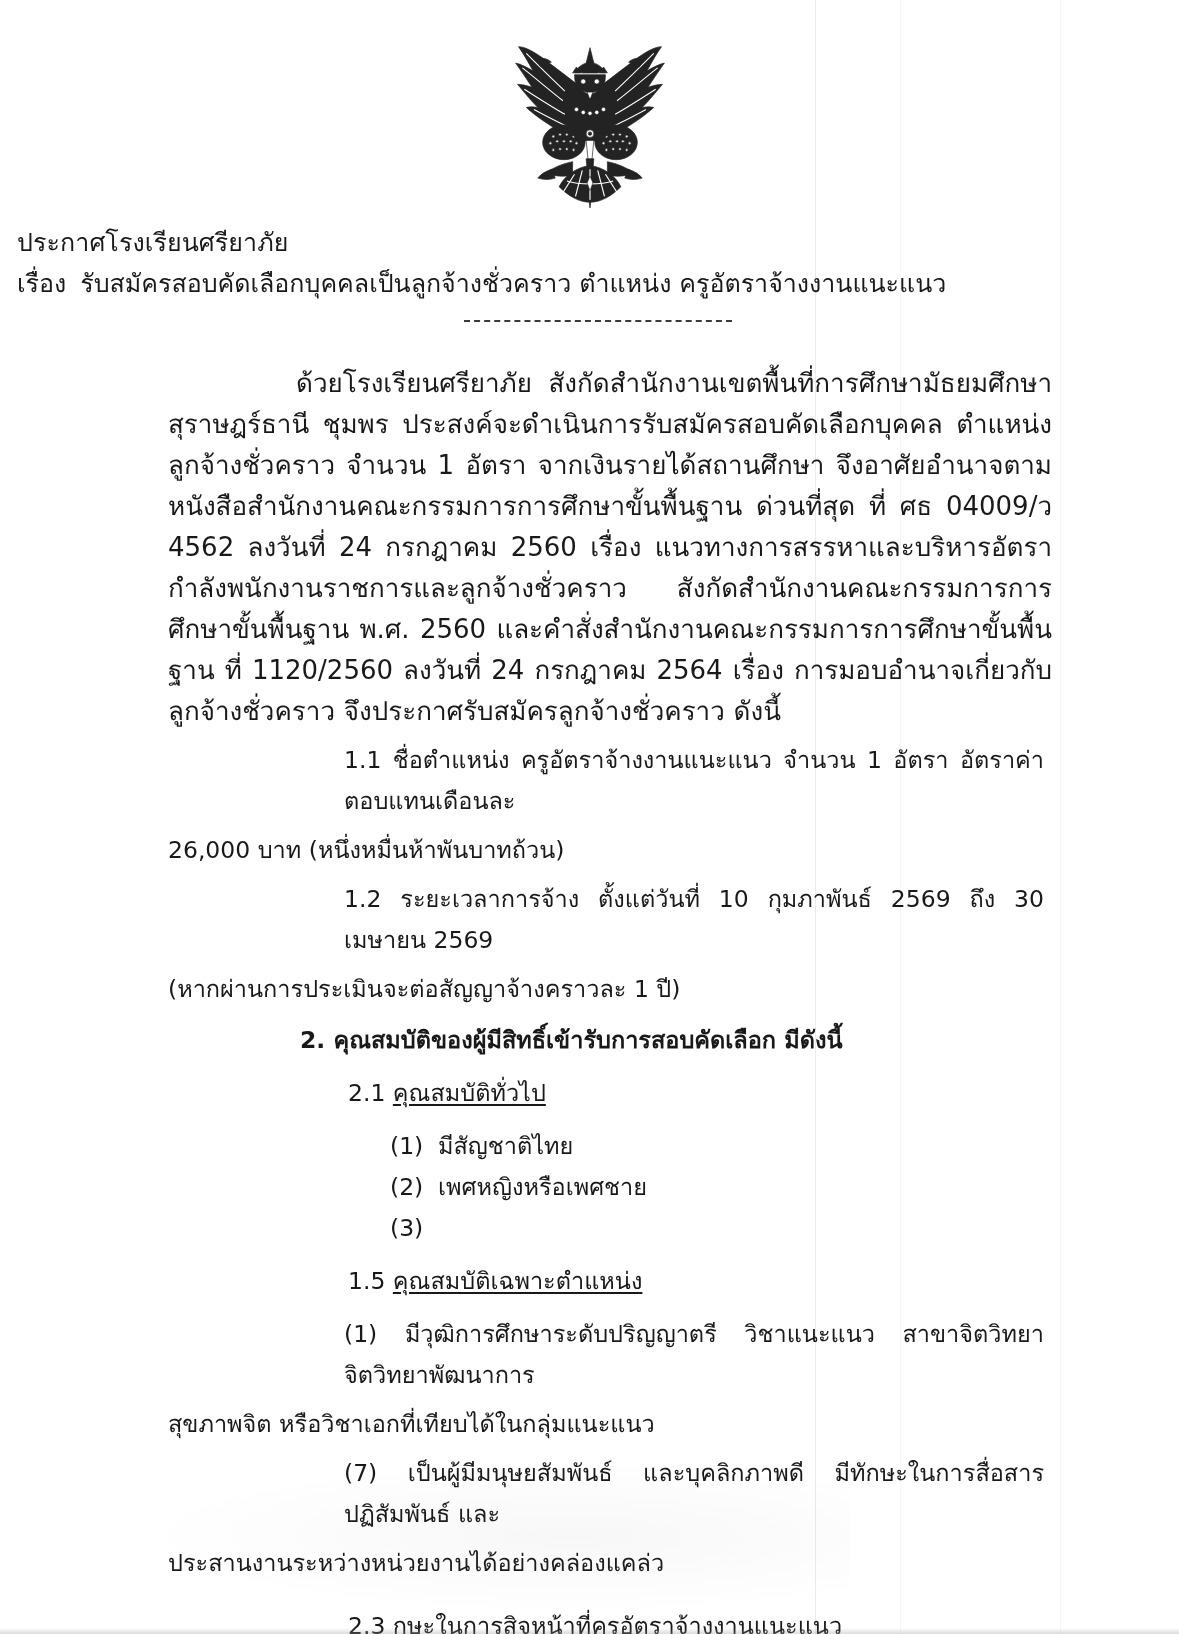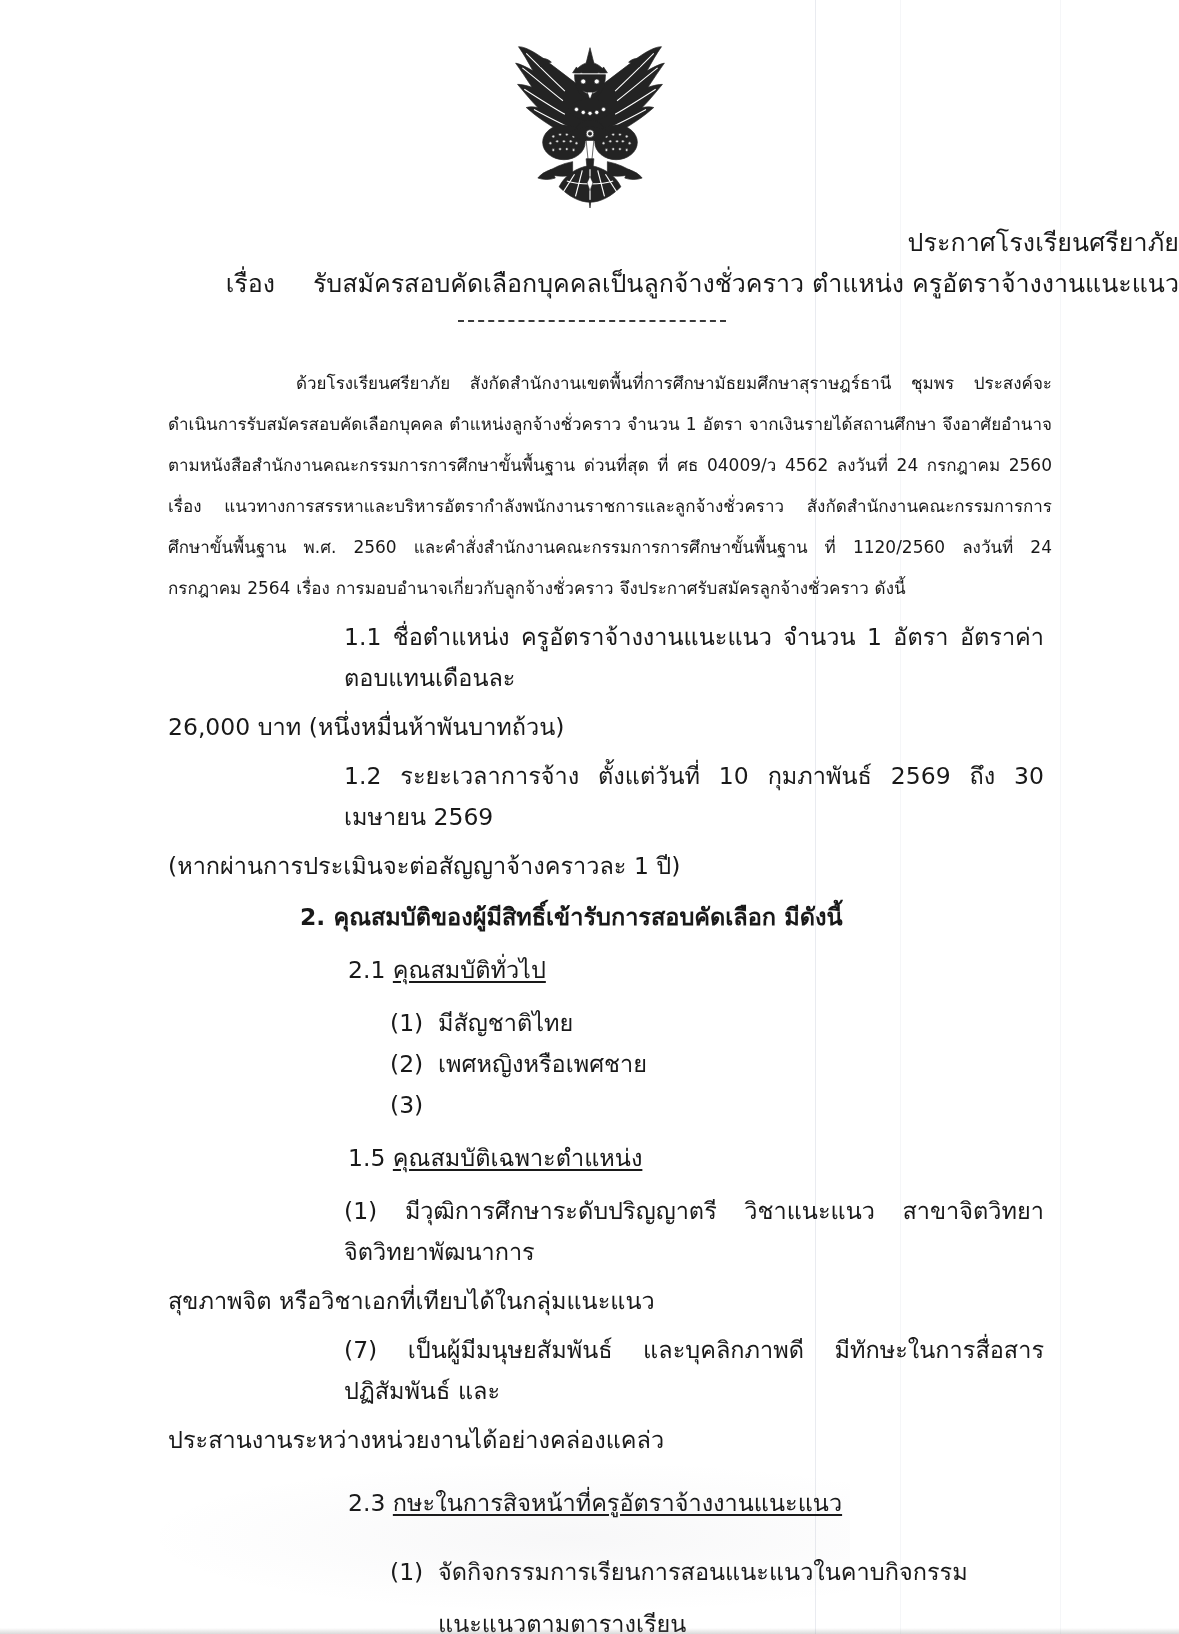--- a/index.html
+++ b/index.html
@@ -51,53 +51,53 @@
   .emblem {
     width: 196px;
     height: 170px;
     display: block;
   }
 
   
   .heading-block {
     position: absolute;
     top: 224px;
-    left: 4px; right: 0;
-    text-align: right;
+    left: 17px; right: 0;
+    text-align: left;
   }
   .doc-title {
     font-size: 25px;
     line-height: 38px;
     font-weight: 400;
     letter-spacing: 0.1px;
   }
   .doc-subject {
     font-size: 25px;
     line-height: 40px;
     font-weight: 400;
     margin-top: 2px;
   }
-  .subject-label { margin-right: 38px; }
+  .subject-label { margin-right: 14px; }
   .rule-dashed {
     margin: 16px auto 0 auto;
     width: 268px;
     height: 0;
     border-top: 2px dashed #3a3a3a;
   }
 
   
   .body-block {
     position: absolute;
     top: 363px;
     left: 168px;
     width: 884px;
   }
   p.para {
     margin: 0;
-    font-size: 17px;
+    font-size: 26px;
     line-height: 41px;
     text-align: justify;
     text-justify: inter-word;
     word-spacing: 0.5px;
   }
   p.para.lead { text-indent: 128px; }
 
   .sec-head {
     margin: 16px 0 0 0;
     font-size: 23.5px;

